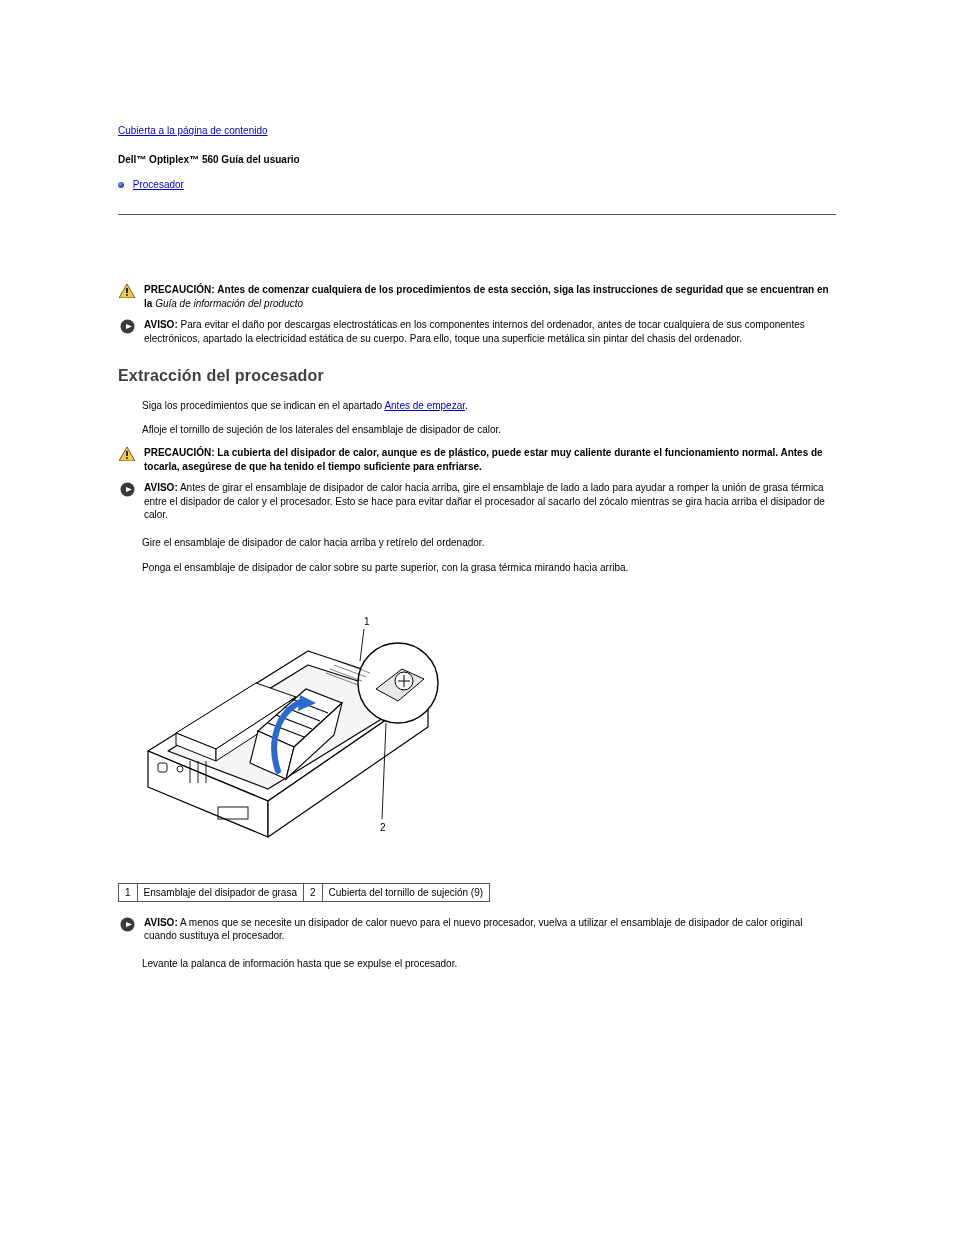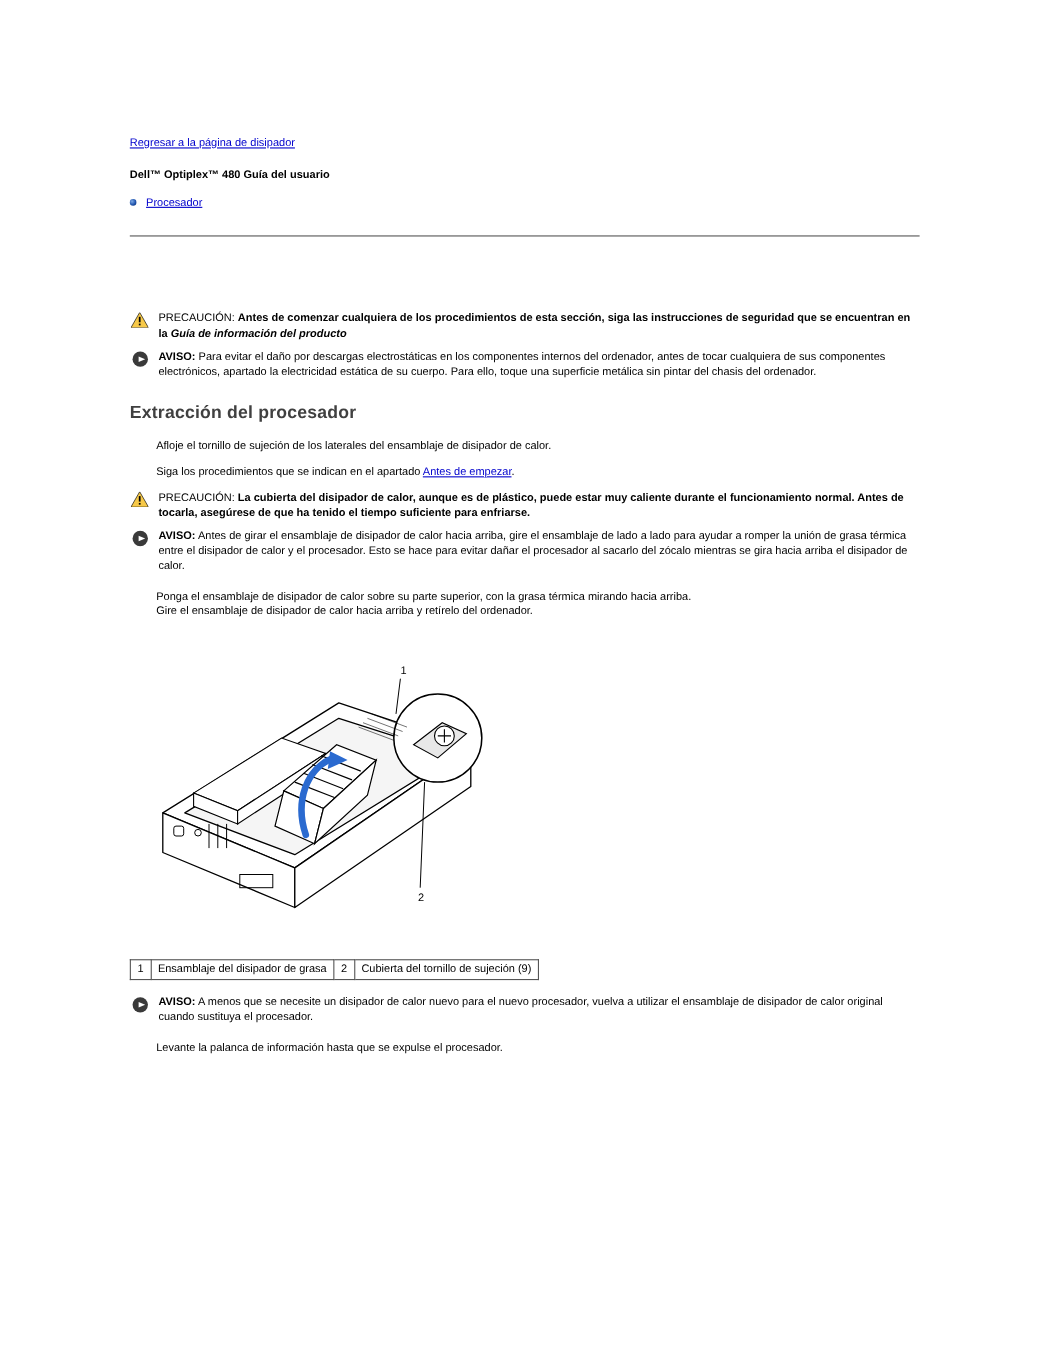--- a/index.html
+++ b/index.html
@@ -19,42 +19,42 @@
     width: 6px; height: 6px; border-radius: 50%;
     background: radial-gradient(circle at 35% 35%, #7aa8e6 0%, #1a4ea8 60%, #0a2a66 100%);
     display: inline-block; vertical-align: middle; margin-right: 6px;
   }
   .bullet-link { text-decoration: underline; color: #0000cc; }
   hr.sep { border: none; border-top: 1px solid #555; margin-top: 24px; }
   h2.section-h { color: #404040; font-size: 16px; font-weight: bold; margin: 22px 0 14px 0; letter-spacing: 0.2px; }
   .alert-block { display: flex; gap: 8px; margin: 8px 0 4px 0; }
   .alert-icon { flex: 0 0 18px; display:flex; align-items:flex-start; justify-content:center; padding-top:1px;}
   .alert-text { flex: 1; font-size: 10px; line-height: 1.35; }
-  .alert-text .caution-label { font-weight: normal; color: #000; }
+  .alert-text .caution-label { font-weight: bold; color: #000; }
   .alert-text .caution-body { font-weight: bold; color: #000; }
-  .alert-text .caution-em { font-style: italic; font-weight: bold; }
+  .alert-text .caution-em { font-style: italic; font-weight: normal; }
   .notice-text { font-size: 10px; line-height: 1.35; }
   ol.steps { list-style: none; margin: 14px 0 10px 0; padding: 0; }
   ol.steps > li { font-size: 10px; margin: 10px 0 10px 24px; line-height: 1.35; }
   .inline-link { color: #0000cc; text-decoration: underline; }
   .figure { margin: 36px 0 30px 10px; }
   .fig-svg { width: 320px; height: 240px; }
   table.parts { border-collapse: collapse; margin: 10px 0 14px 0; }
   table.parts td { border: 1px solid #555; font-size: 10px; padding: 3px 6px; }
   table.parts td.num { text-align: center; width: 18px; }
   .spacer-top { height: 60px; }
 </style>
 </head>
 <body>
 
 <div class="back-link">
-  <a href="#">Regresar a la página de disipador</a>
-</div>
-
-<div class="doc-title">Dell™ Optiplex™ 480 Guía del usuario</div>
+  <a href="#">Cubierta a la página de contenido</a>
+</div>
+
+<div class="doc-title">Dell™ Optiplex™ 560 Guía del usuario</div>
 
 <div class="bullet-row">
   <span class="bullet-dot"></span>
   <a href="#" class="bullet-link">Procesador</a>
 </div>
 
 <hr class="sep">
 
 <div class="spacer-top"></div>
 
@@ -82,25 +82,25 @@
   </div>
   <div class="alert-text notice-text">
     <span style="font-weight:bold">AVISO:</span>
     <span>Para evitar el daño por descargas electrostáticas en los componentes internos del ordenador, antes de tocar cualquiera de sus componentes electrónicos, apartado la electricidad estática de su cuerpo. Para ello, toque una superficie metálica sin pintar del chasis del ordenador.</span>
   </div>
 </div>
 
 <h2 class="section-h">Extracción del procesador</h2>
 
 <ol class="steps">
-  <li>Afloje el tornillo de sujeción de los laterales del ensamblaje de disipador de calor.</li>
   <li>
     <span>Siga los procedimientos que se indican en el apartado</span>
     <a href="#" class="inline-link">Antes de empezar</a><span>.</span>
   </li>
+  <li>Afloje el tornillo de sujeción de los laterales del ensamblaje de disipador de calor.</li>
 </ol>
 
 <div class="alert-block">
   <div class="alert-icon">
     <svg width="16" height="14" viewBox="0 0 16 14">
       <polygon points="8,0 16,14 0,14" fill="#f7c948" stroke="#000" stroke-width="0.6"></polygon>
       <rect x="7.2" y="4" width="1.6" height="5" fill="#000"></rect>
       <rect x="7.2" y="10.2" width="1.6" height="1.6" fill="#000"></rect>
     </svg>
   </div>
@@ -118,22 +118,22 @@
     </svg>
   </div>
   <div class="alert-text notice-text">
     <span style="font-weight:bold">AVISO:</span>
     <span>Antes de girar el ensamblaje de disipador de calor hacia arriba, gire el ensamblaje de lado a lado para ayudar a romper la unión de grasa térmica entre el disipador de calor y el procesador. Esto se hace para evitar dañar el procesador al sacarlo del zócalo mientras se gira hacia arriba el disipador de calor.</span>
   </div>
 </div>
 
 <ol class="steps">
   <li>
+    <div>Gire el ensamblaje de disipador de calor hacia arriba y retírelo del ordenador.</div>
     <div style="margin-top:12px">Ponga el ensamblaje de disipador de calor sobre su parte superior, con la grasa térmica mirando hacia arriba.</div>
-    <div>Gire el ensamblaje de disipador de calor hacia arriba y retírelo del ordenador.</div>
   </li>
 </ol>
 
 <div class="figure">
   <svg class="fig-svg" viewBox="0 0 320 240">
 
     <g stroke="#000" stroke-width="1.2" fill="#fff" stroke-linejoin="round">
 
       <polygon points="20,140 180,40 300,80 140,190" fill="#fff"></polygon>
 

